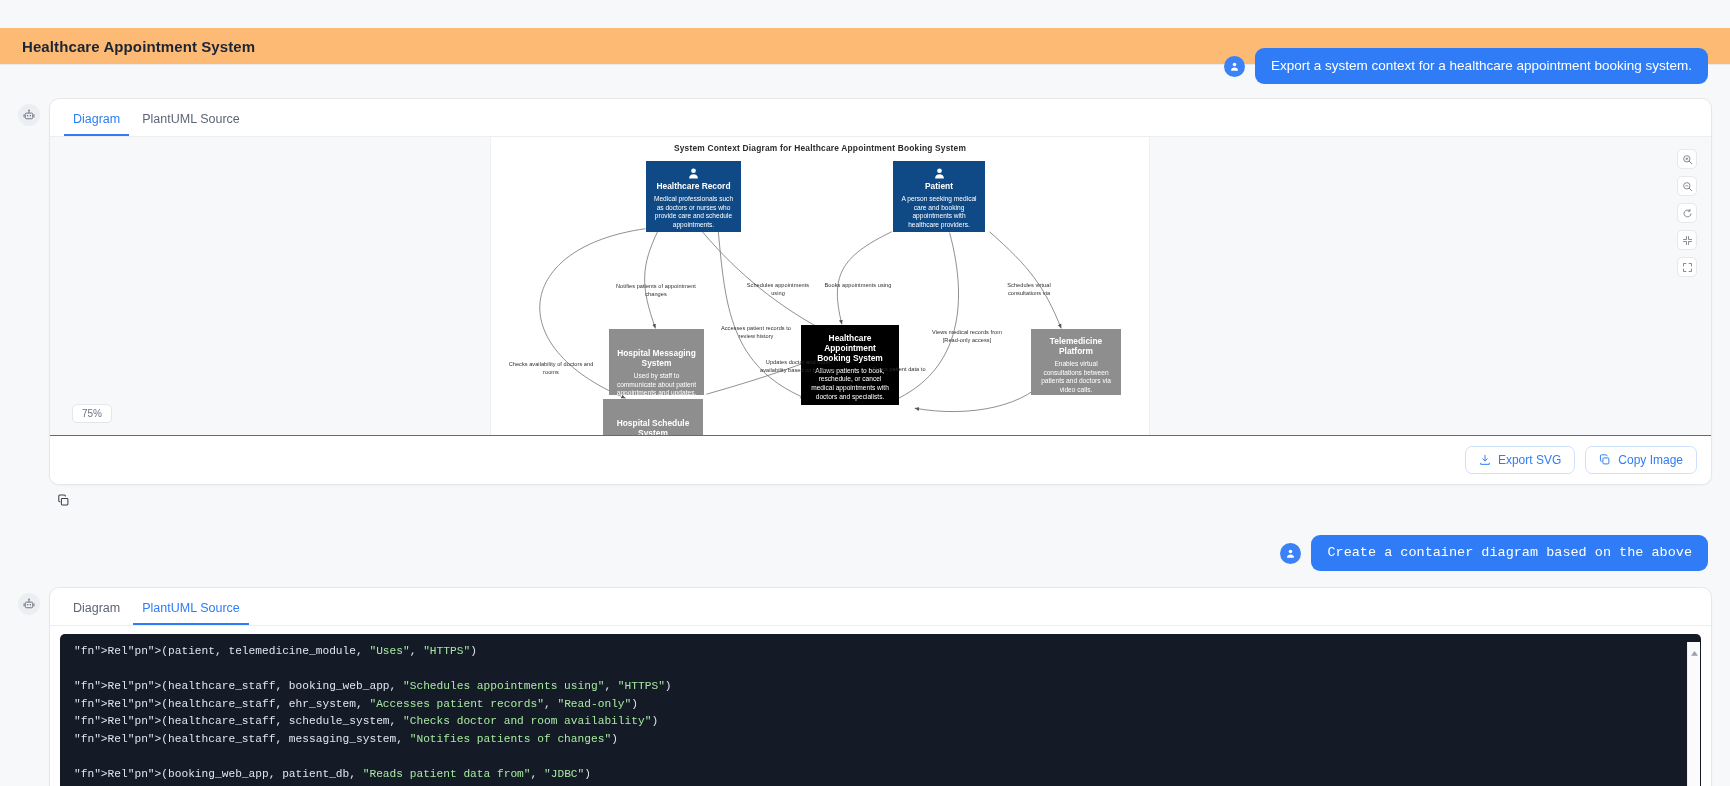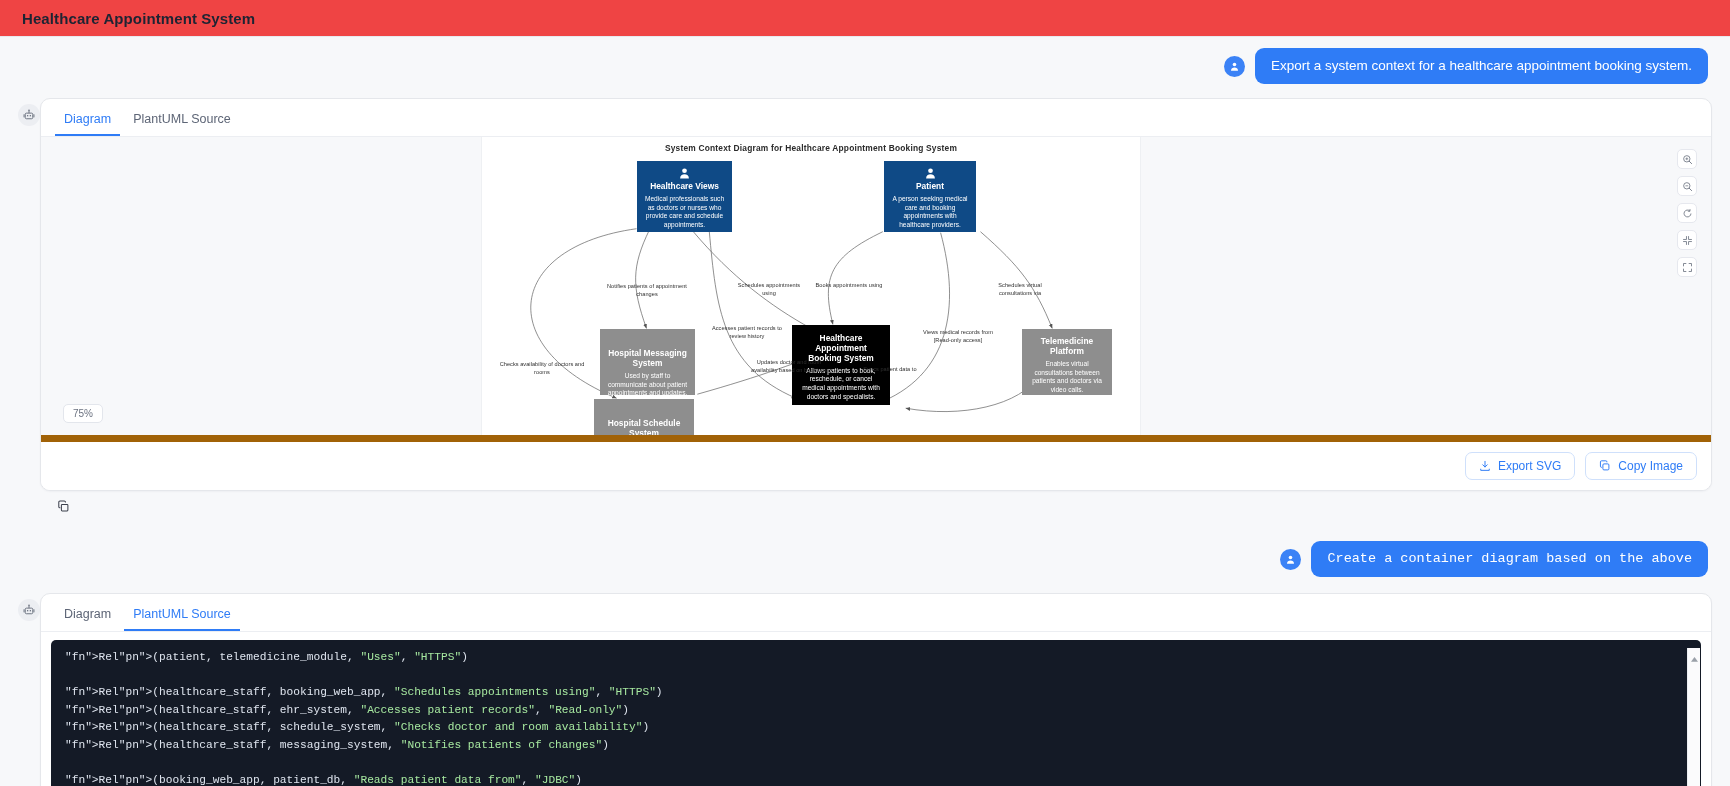--- a/index.html
+++ b/index.html
@@ -8,24 +8,25 @@
     width:1730px; height:786px;
     background:#f7f8fa;
     font-family:"Liberation Sans", sans-serif;
     color:#1f2430;
     overflow:hidden;
     position:relative;
   }
 
   
   .topbar{
-    height:37px; background:#ef4444;
+    height:37px; background:#fdba74;
     border-bottom:1px solid #e7e9ee;
     display:flex; align-items:center;
     padding:0 22px;
+    margin-top:28px;
   }
   .topbar-title{ font-size:15px; font-weight:600; color:#1d2433; letter-spacing:.1px; }
 
   
   .chat{
     position:absolute; top:37px; left:0; right:0; bottom:0;
     overflow:hidden;
     padding:0 18px;
   }
 
@@ -42,21 +43,21 @@
   .bubble{
     background:#2f7cf6; color:#fff;
     border-radius:9px;
     font-size:13.5px;
     padding:10px 16px;
     line-height:1.2;
     white-space:nowrap;
   }
 
   
-  .bot-row{ display:flex; align-items:flex-start; margin-top:14px; }
+  .bot-row{ display:flex; align-items:flex-start; gap:9px; margin-top:14px; }
   .bot-avatar{
     width:22px;height:22px;border-radius:50%;
     background:#eceef2;
     display:flex;align-items:center;justify-content:center;
     flex:0 0 auto; margin-top:6px;
   }
   .card{
     flex:1 1 auto;
     background:#fff;
     border:1px solid #e5e7eb;
@@ -134,21 +135,21 @@
     width:20px;height:20px;border-radius:5px;
     background:#fff; border:1px solid #e6e8ee;
     display:flex;align-items:center;justify-content:center;
     cursor:pointer;
   }
 
   
   .card-footer{
     display:flex; justify-content:flex-end; gap:10px;
     padding:10px 14px; background:#fff;
-    border-top:7px solid #a16207;
+    border-top:1px solid #a16207;
   }
   .btn{
     display:flex;align-items:center;gap:7px;
     border:1px solid #cfe0fb; background:#fff; color:#2f7cf6;
     border-radius:7px; font-size:12px; padding:6px 13px; cursor:pointer;
     font-family:"Liberation Sans", sans-serif;
   }
 
   
   .card-tools{ margin:7px 0 0 37px; }
@@ -249,21 +250,21 @@
 
               <path d="M560,238 C 540,270 480,282 425,272"></path>
             </g>
           </svg>
 
           <div class="node person" style="left:155px; top:24px; width:95px; height:71px;">
             <svg class="person-ico" width="13" height="13" viewBox="0 0 16 16">
               <circle cx="8" cy="4.6" r="2.9" fill="#fff"></circle>
               <path d="M2.6 14c0-3.1 2.4-5 5.4-5s5.4 1.9 5.4 5z" fill="#fff"></path>
             </svg>
-            <span class="nm">Healthcare Views</span>
+            <span class="nm">Healthcare Record</span>
             <span class="ds">Medical professionals such as doctors or nurses who provide care and schedule appointments.</span>
           </div>
 
           <div class="node person" style="left:402px; top:24px; width:92px; height:71px;">
             <svg class="person-ico" width="13" height="13" viewBox="0 0 16 16">
               <circle cx="8" cy="4.6" r="2.9" fill="#fff"></circle>
               <path d="M2.6 14c0-3.1 2.4-5 5.4-5s5.4 1.9 5.4 5z" fill="#fff"></path>
             </svg>
             <span class="nm">Patient</span>
             <span class="ds">A person seeking medical care and booking appointments with healthcare providers.</span>

